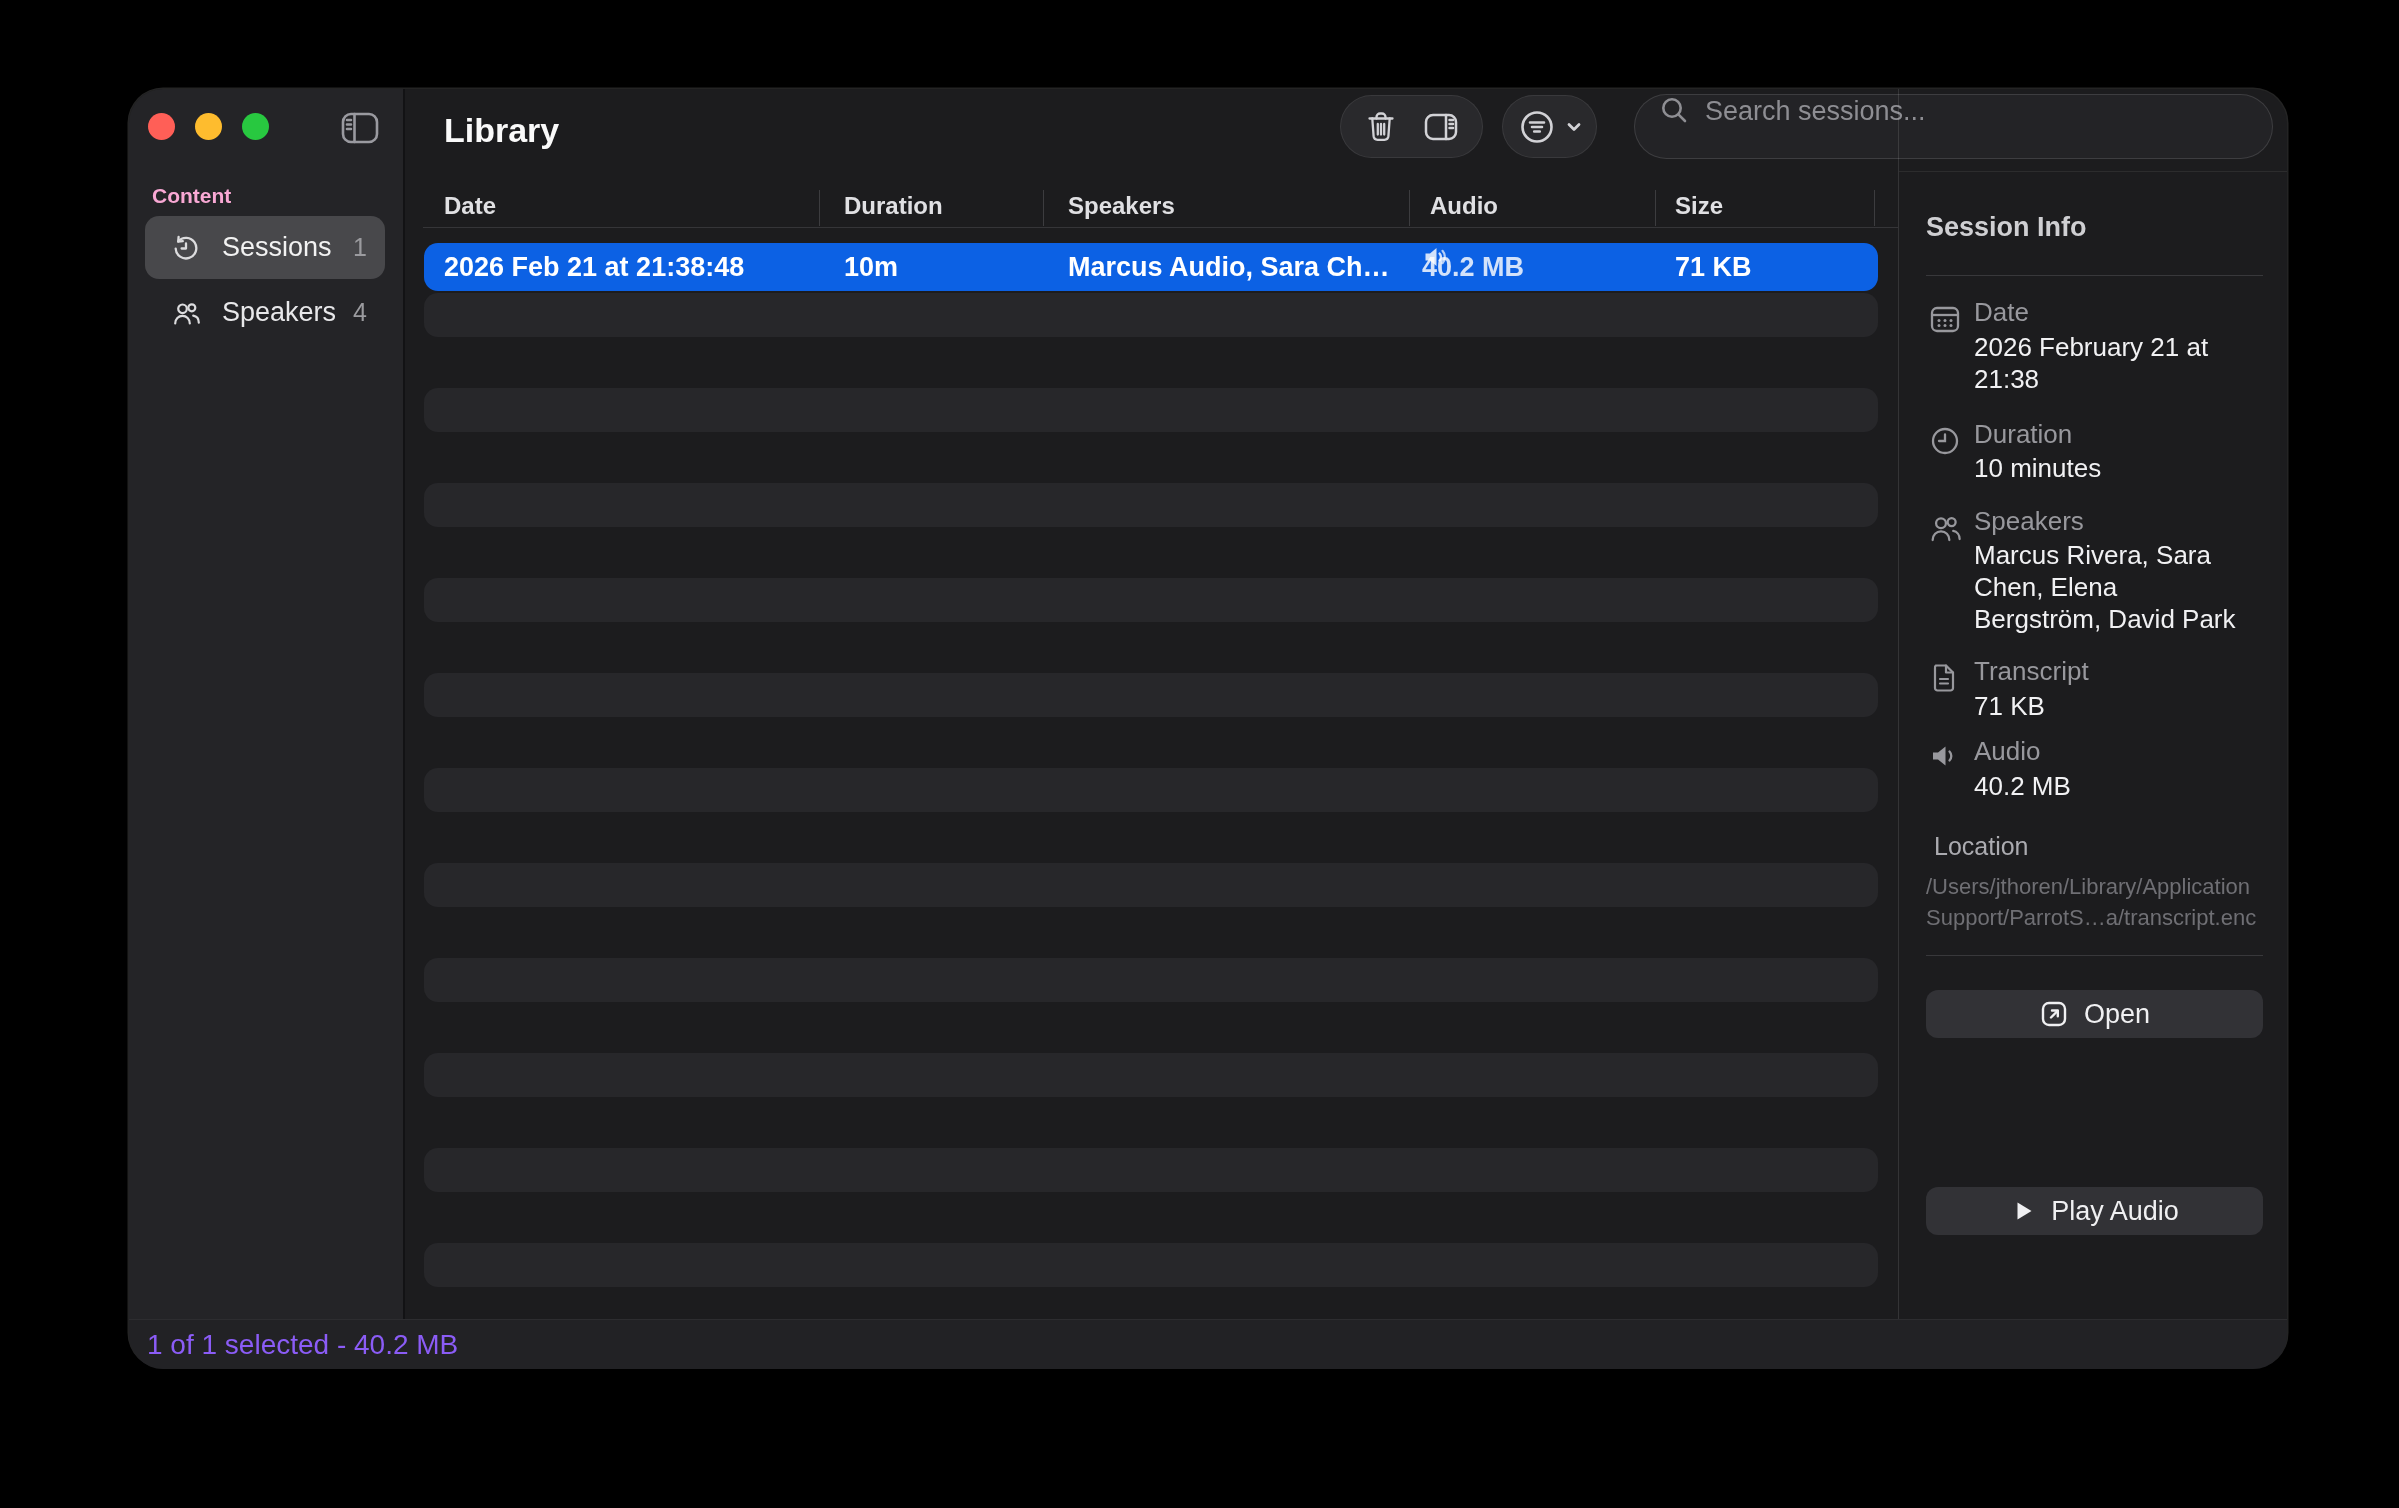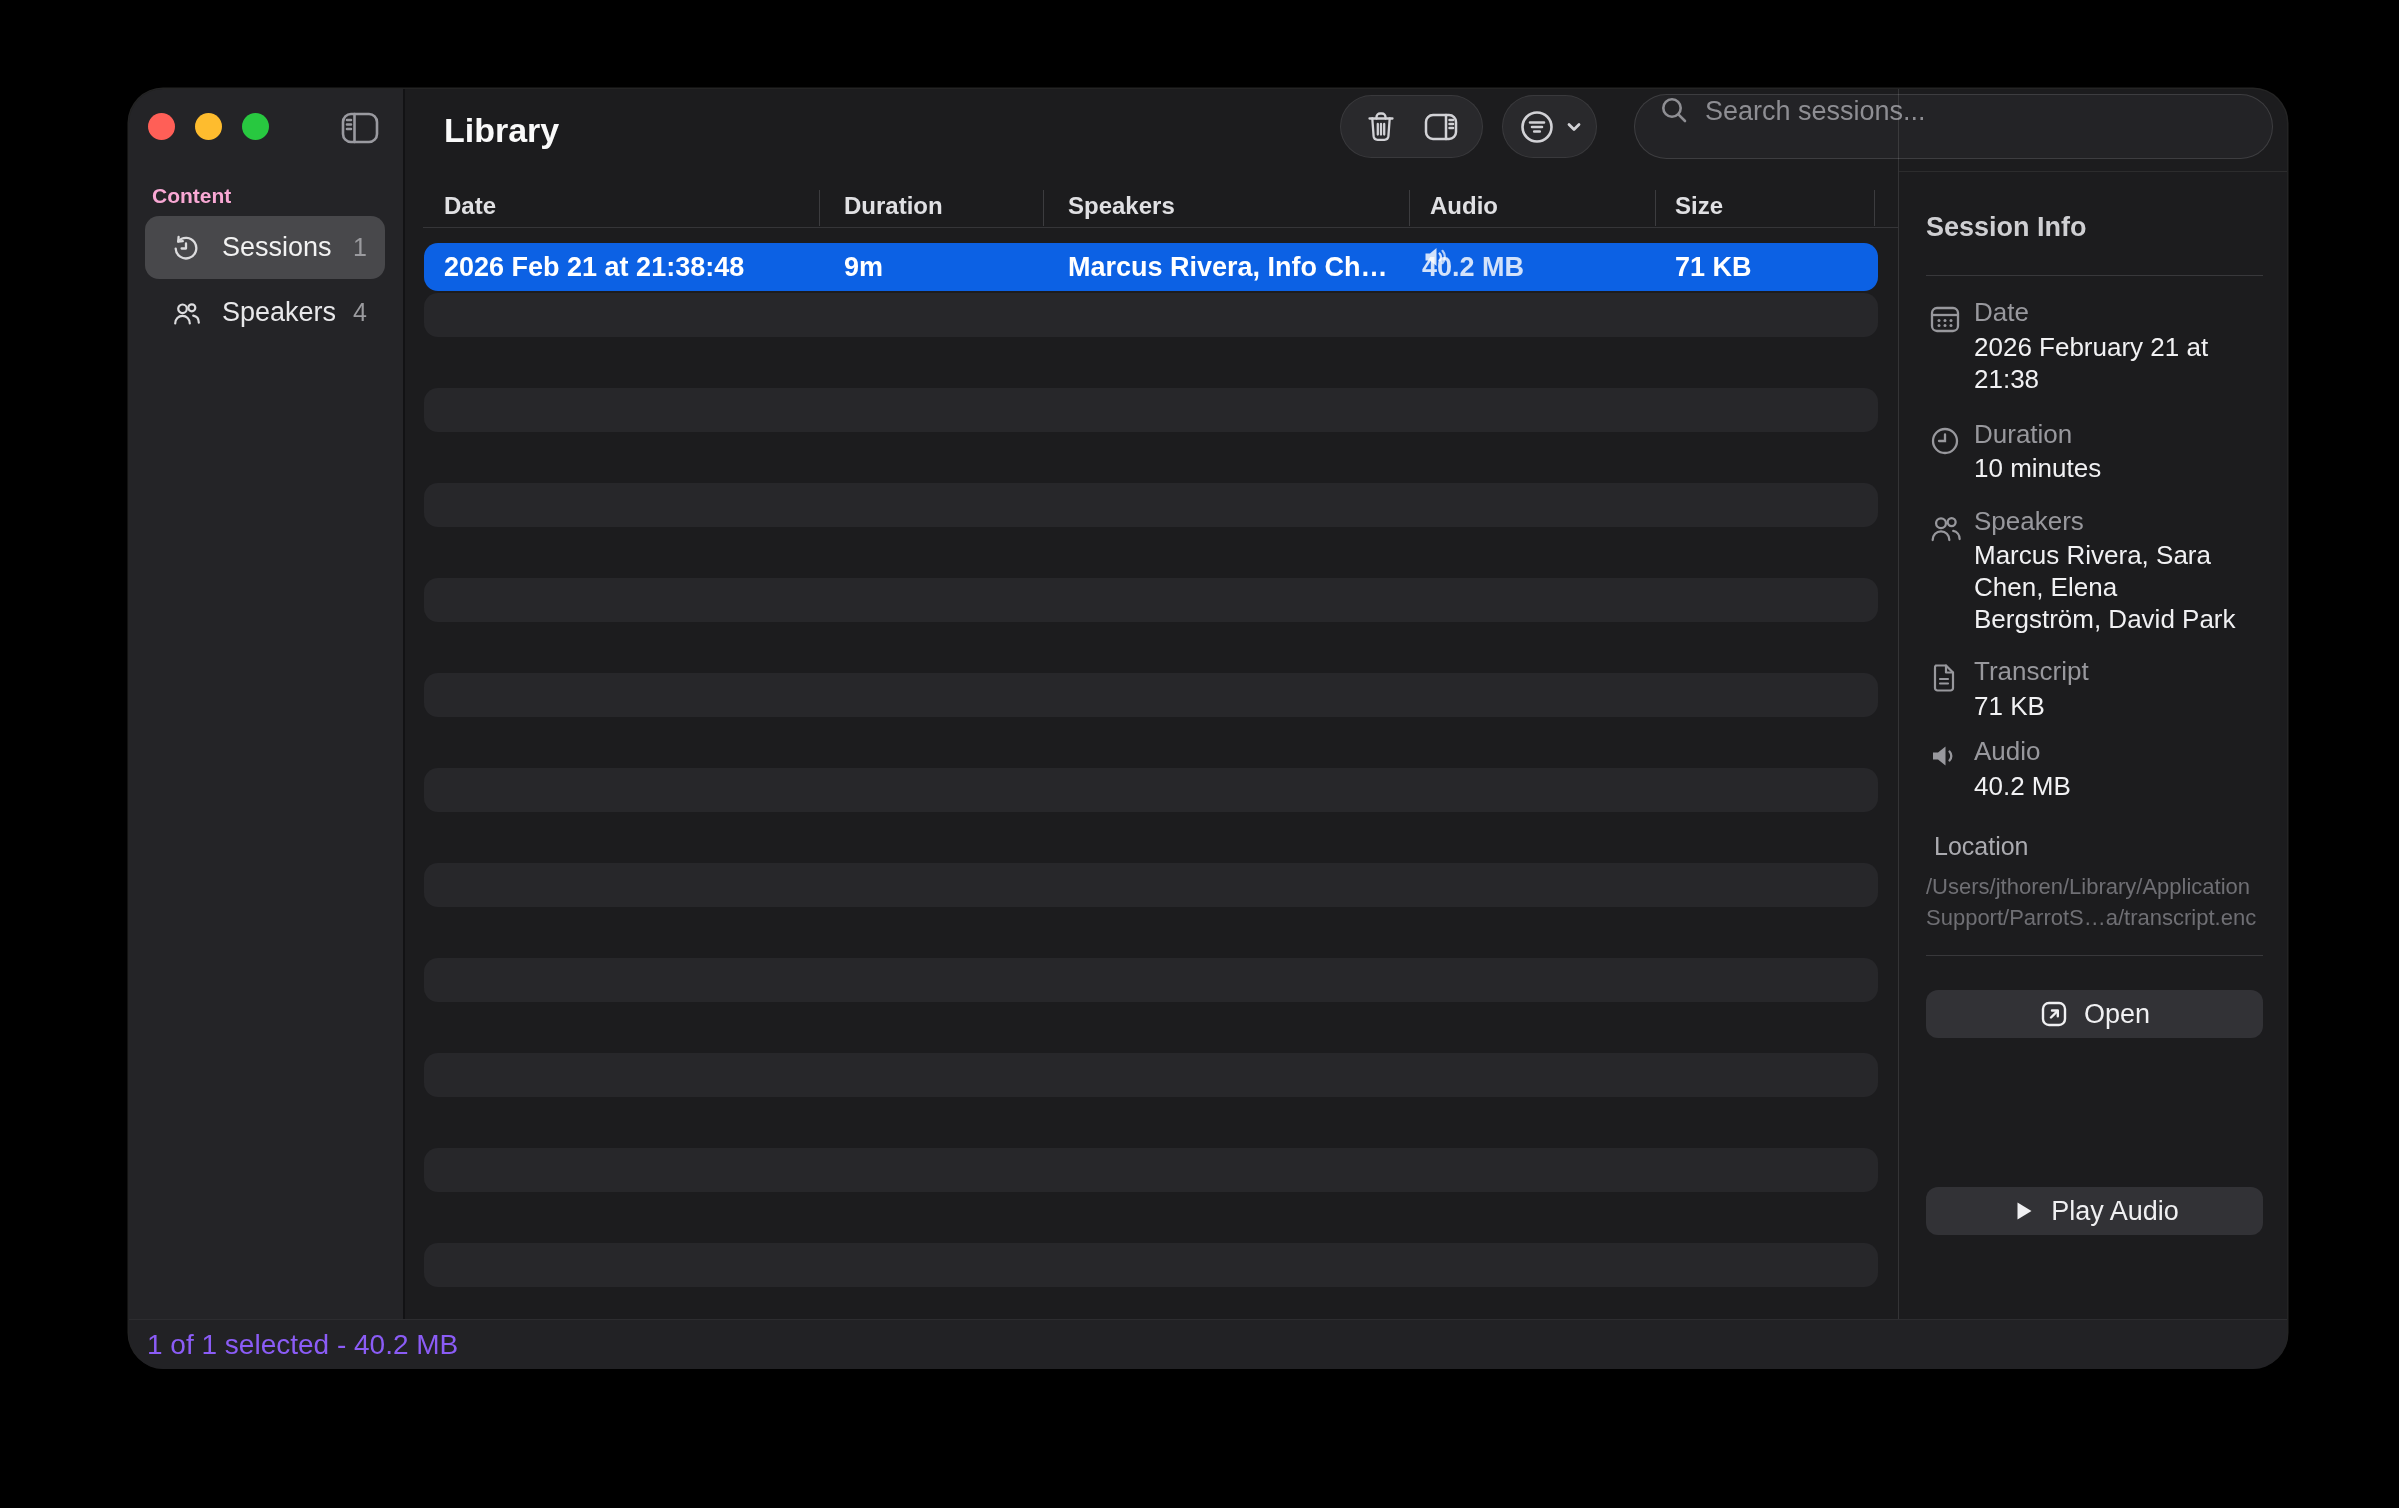--- a/index.html
+++ b/index.html
@@ -170,22 +170,22 @@
     <i class="colsep" style="left:690px"></i>
     <i class="colsep" style="left:914px"></i>
     <i class="colsep" style="left:1280px"></i>
     <i class="colsep" style="left:1526px"></i>
     <i class="colsep" style="left:1745px"></i>
   </div>
   <div class="header-line"></div>
 
   <div class="row-selected">
     <span style="left:20px">2026 Feb 21 at 21:38:48</span>
-    <span style="left:420px">9m</span>
-    <span class="c-speakers" style="left:644px">Marcus Rivera, Info Ch…</span>
+    <span style="left:420px">10m</span>
+    <span class="c-speakers" style="left:644px">Marcus Audio, Sara Ch…</span>
     <span class="c-audio" style="left:998px">
       <span style="margin-right:12px;display:flex">
         <svg width="28" height="28" viewBox="0 0 28 28">
           <path d="M3.5 10.5v7h4.5l6.5 5.5V5l-6.5 5.5z" fill="currentColor"></path>
           <path d="M17.5 10.5a5.5 5.5 0 010 7" fill="none" stroke="currentColor" stroke-width="2.2" stroke-linecap="round"></path>
           <path d="M20.5 7.8a9.5 9.5 0 010 12.4" fill="none" stroke="currentColor" stroke-width="2.2" stroke-linecap="round" opacity="0.85"></path>
         </svg>
       </span>
       <span>40.2 MB</span>
     </span>

